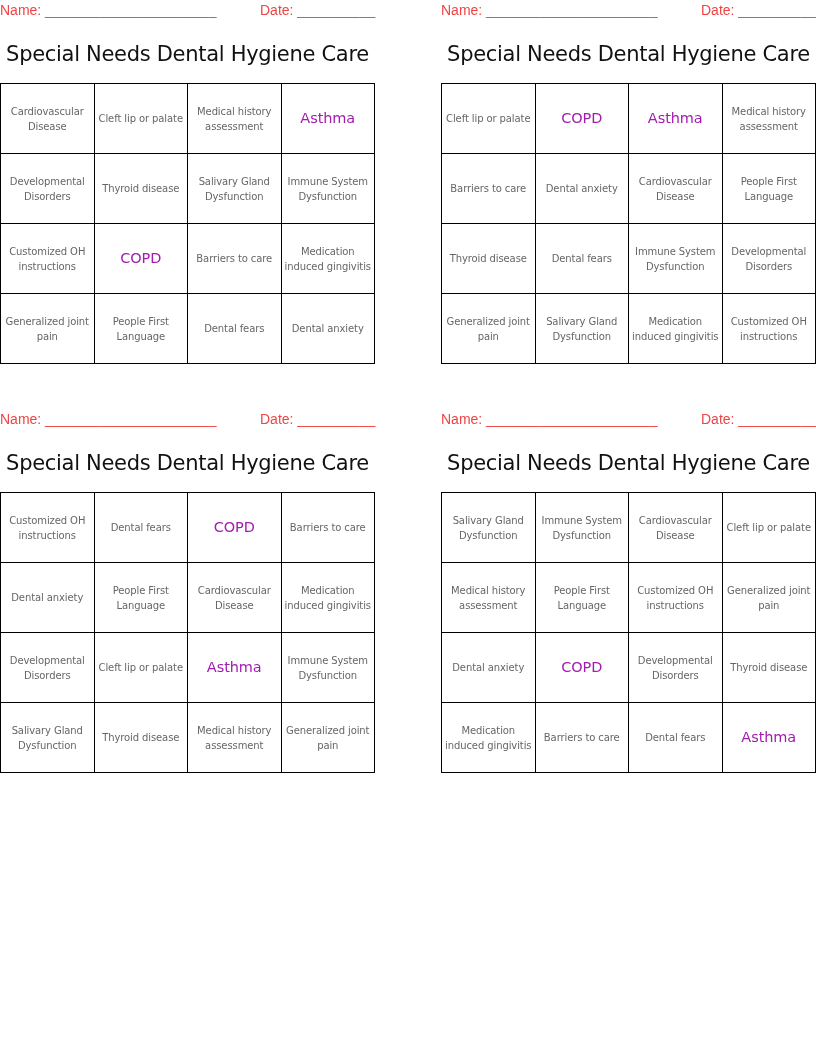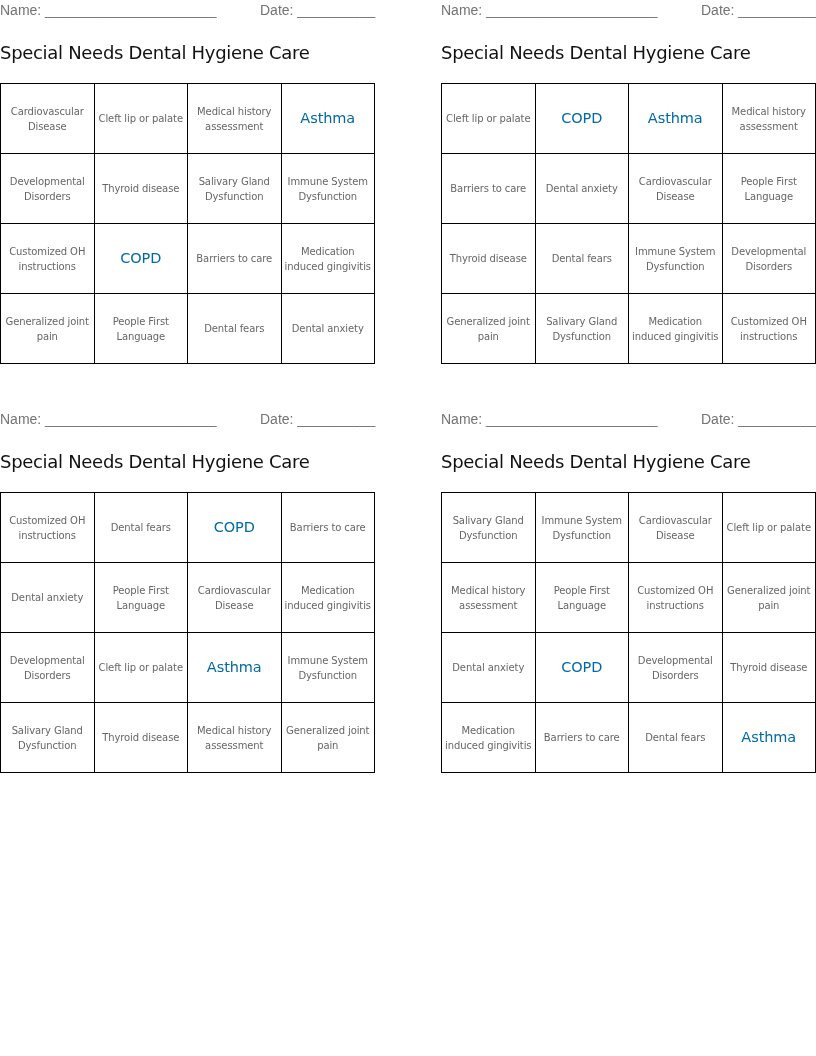--- a/index.html
+++ b/index.html
@@ -1,40 +1,40 @@
 <!DOCTYPE html>
 <html><head>
   <meta charset="utf-8">
   <style>
     html, body { margin: 0; padding: 0; background: #ffffff; }
     body { width: 816px; height: 1056px; position: relative; overflow: hidden; }
     .card { position: absolute; width: 375px; }
     .header-line {
       position: absolute; top: 0; left: 0; width: 375px; height: 20px;
-      font-family: "Liberation Sans", sans-serif; font-size: 14px; color: #737373;
+      font-family: "Liberation Sans", sans-serif; font-size: 14px; color: #ef4444;
       white-space: nowrap;
     }
     .header-line .name { position: absolute; left: 0; top: 2px; }
     .header-line .date { position: absolute; left: 260px; top: 2px; text-align: center; }
     .title {
-      position: absolute; top: 42px; left: 0; width: 375px; 
-      font-family: "DejaVu Sans", sans-serif; font-size: 18px; color: #111111;
+      position: absolute; top: 42px; left: 0; width: 375px; text-align: center;
+      font-family: "DejaVu Sans", sans-serif; font-size: 21px; color: #111111;
       letter-spacing: -0.3px; white-space: nowrap;
     }
     .grid {
       position: absolute; top: 83px; left: 0; width: 375px; height: 280px;
       border-collapse: collapse; table-layout: fixed;
     }
     .grid td {
       border: 1px solid #000000; width: 25%; height: 69px; padding: 0 1px;
       text-align: center; vertical-align: middle;
       font-family: "DejaVu Sans", sans-serif; font-size: 10px; line-height: 15px;
       color: #666666; letter-spacing: -0.1px;
     }
-    .grid td.big { font-size: 14.5px; color: #0369a1; }
+    .grid td.big { font-size: 14.5px; color: #a21caf; }
   </style>
 </head>
 <body>
 
 <div id="cards-root">
     <div class="card" style="left: 0px; top: 0px;">
     <div class="header-line">
       <span class="name">Name: ______________________</span>
       <span class="date">Date: __________</span>
     </div>

